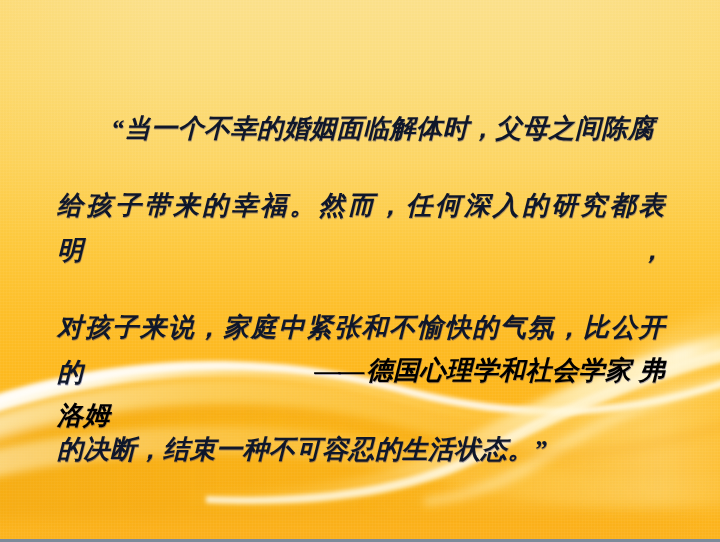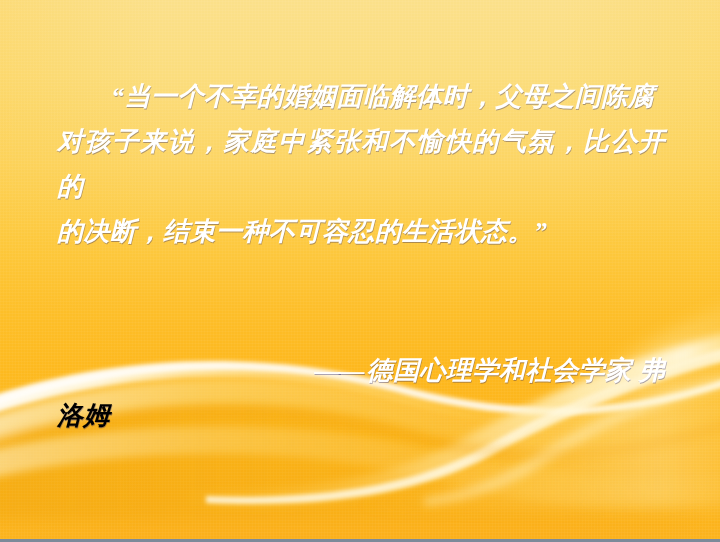--- a/index.html
+++ b/index.html
@@ -74,46 +74,47 @@
   }
 
   .quote-block {
     position: absolute;
     left: 57px;
     top: 74px;
     width: 608px;
   }
 
   .q-line {
-    color: #ffffff;
+    color: #0f172a;
     font-family: "Liberation Serif", "DejaVu Serif", serif;
     font-weight: bold;
     font-style: italic;
     font-size: 26px;
     line-height: 45px;
     letter-spacing: 0.5px;
     white-space: nowrap;
     text-shadow: 0.5px 0.5px 0 rgba(20,20,110,0.35);
+    margin-top: 32px;
   }
   .q-line.first {
     text-indent: 54px;
   }
   .q-line.spread {
     display: block;
     text-align: justify;
     text-align-last: justify;
     white-space: normal;
   }
 
   .attrib-line {
     position: absolute;
     left: 57px;
     top: 348px;
     width: 608px;
-    color: #ffffff;
+    color: #000000;
     font-family: "Liberation Serif", "DejaVu Serif", serif;
     font-weight: bold;
     font-style: italic;
     font-size: 26px;
     line-height: 45px;
     letter-spacing: 0.5px;
     text-align: right;
     text-shadow: 0.5px 0.5px 0 rgba(20,20,110,0.35);
   }
   .attrib-dash {
@@ -214,20 +215,21 @@
              L 424,506 C 470,502 512,486 548,462 C 604,426 668,398 740,384 Z" fill="#fff6d0" opacity="0.40" filter="url(#soft2)"></path>
 
     <path d="M -20,438 C 120,398 270,392 404,428 C 520,458 624,454 740,414
              L 740,426 C 620,466 514,470 396,438 C 266,402 118,410 -20,450 Z" fill="#f6a714" opacity="0.22" filter="url(#soft2)"></path>
   </svg>
 
   <div class="content">
 
     <div class="quote-block">
       <div class="q-line first">“当一个不幸的婚姻面临解体时，父母之间陈腐</div>
+      <div class="q-line spread">给孩子带来的幸福。然而，任何深入的研究都表明，</div>
       <div class="q-line spread">对孩子来说，家庭中紧张和不愉快的气氛，比公开的</div>
       <div class="q-line">的决断，结束一种不可容忍的生活状态。”</div>
     </div>
 
     <div class="attrib-line">
       <span class="attrib-dash">——</span><span>德国心理学和社会学家  弗</span>
     </div>
 
     <div class="attrib-tail">洛姆</div>
 

